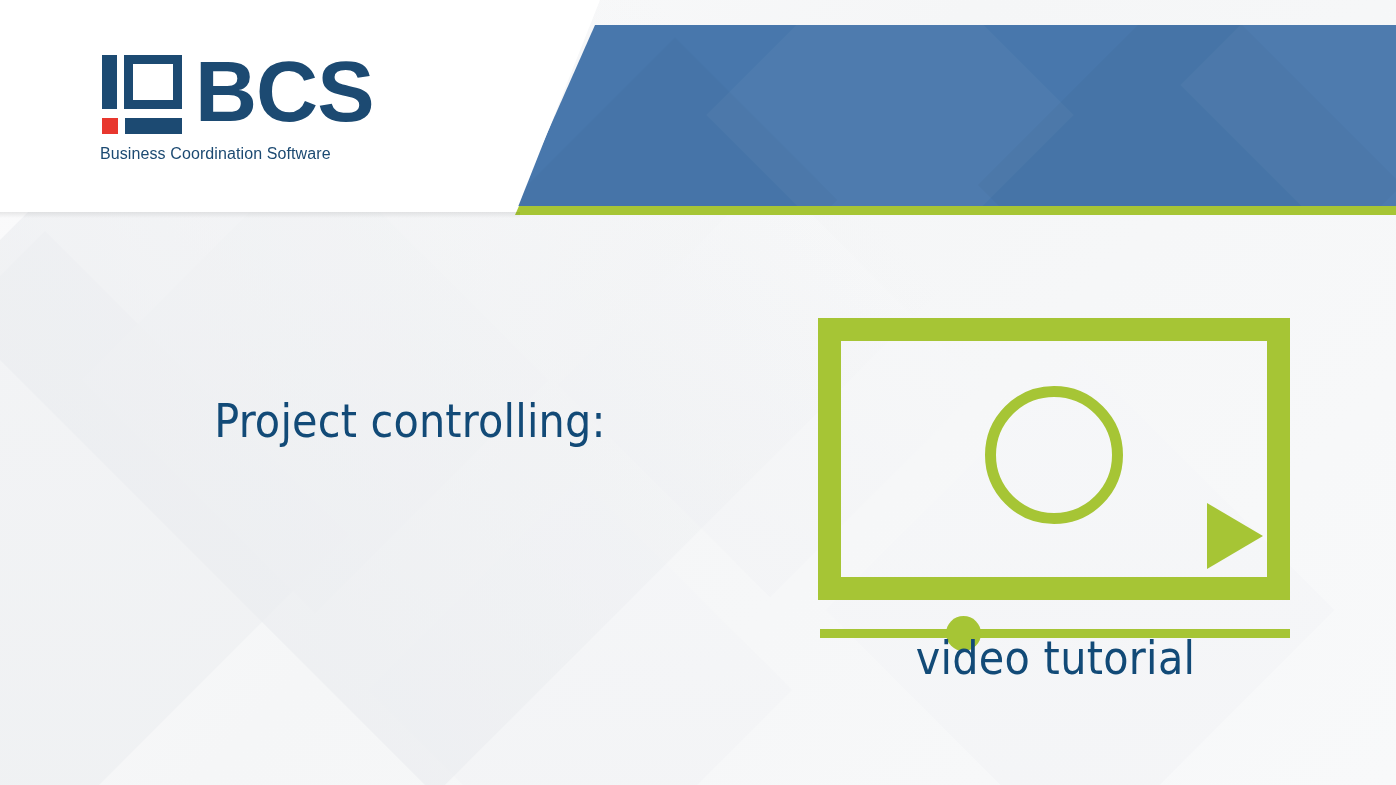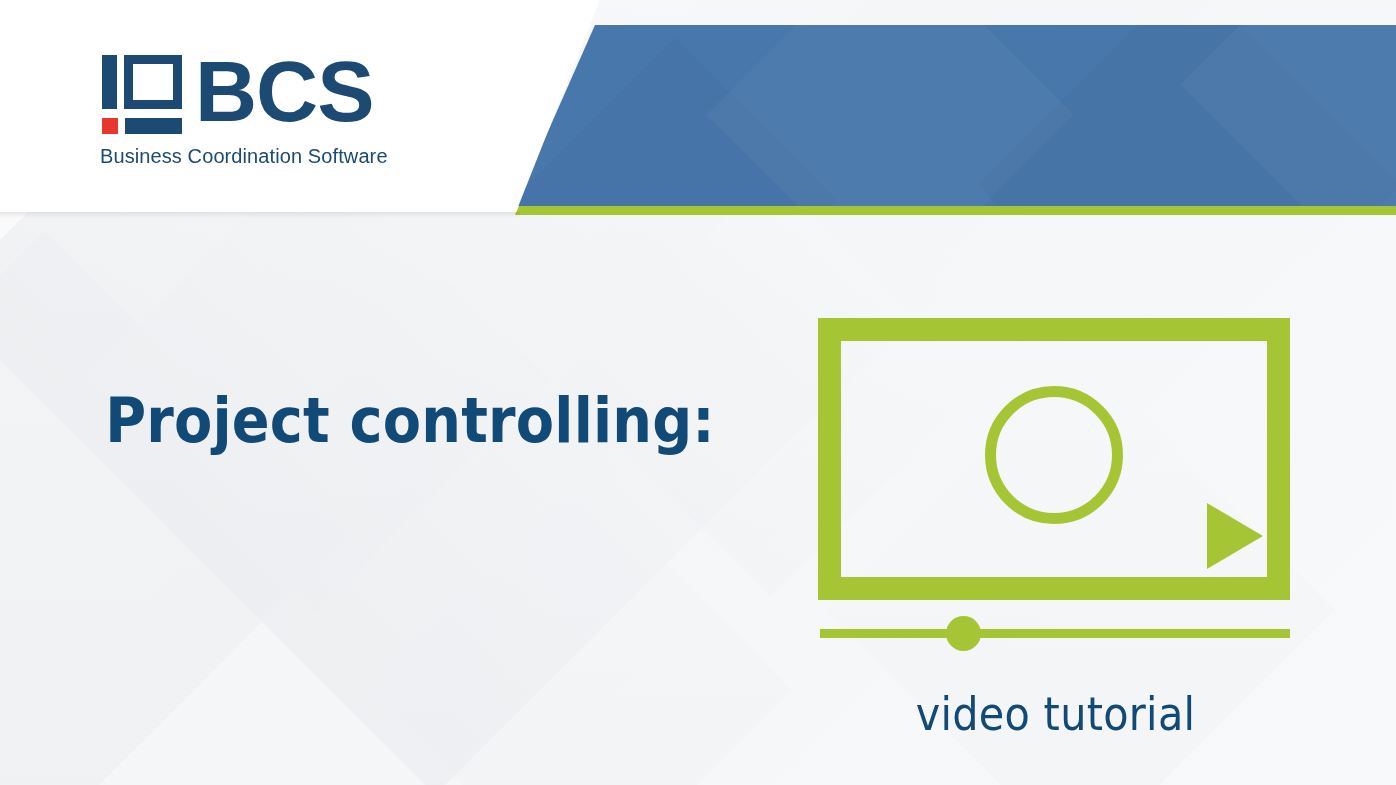--- a/index.html
+++ b/index.html
@@ -141,37 +141,37 @@
     position:absolute; left:95px; top:-4px;
     font-size:86px; line-height:86px;
     font-weight:bold;
     letter-spacing:-1px;
     color:#1c4a72;
     font-family:"Liberation Sans", sans-serif;
   }
 
   .tagline {
     position:absolute; left:100px; top:145px;
-    font-size:20px;
+    font-size:16px;
     letter-spacing:.1px;
     color:#1c4a72;
     font-family:"Liberation Sans", sans-serif;
   }
 
   
   .title {
     position:absolute;
     left:60px; top:372px;
     width:700px;
     text-align:center;
     color:#124a77;
     font-family:"DejaVu Sans Condensed","Liberation Sans", sans-serif;
-    font-size:62px;
+    font-size:46px;
     line-height:98px;
-    font-weight:bold;
+    font-weight:normal;
     letter-spacing:.2px;
   }
   .title-line { display:block; white-space:nowrap; }
 
   
   .video-graphic {
     position:absolute;
     left:818px; top:318px;
     width:475px; height:330px;
   }
@@ -205,21 +205,21 @@
   .progress-knob {
     position:absolute;
     left:128px; top:298px;
     width:35px; height:35px;
     border-radius:50%;
     background:#a6c535;
   }
 
   .caption {
     position:absolute;
-    left:818px; top:688px;
+    left:818px; top:632px;
     width:475px;
     text-align:center;
     color:#124a77;
     font-family:"DejaVu Sans Condensed","Liberation Sans", sans-serif;
     font-size:46px;
     line-height:52px;
     letter-spacing:.3px;
   }
 </style>
 </head>

